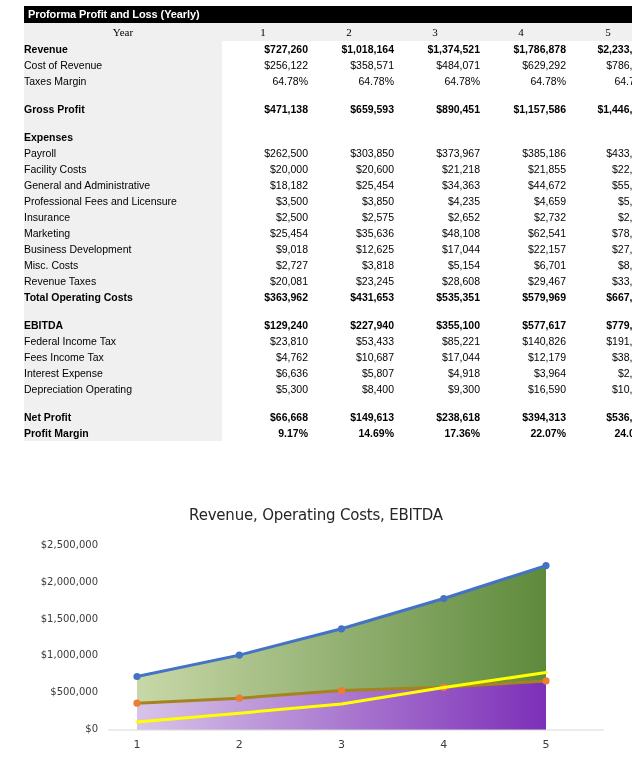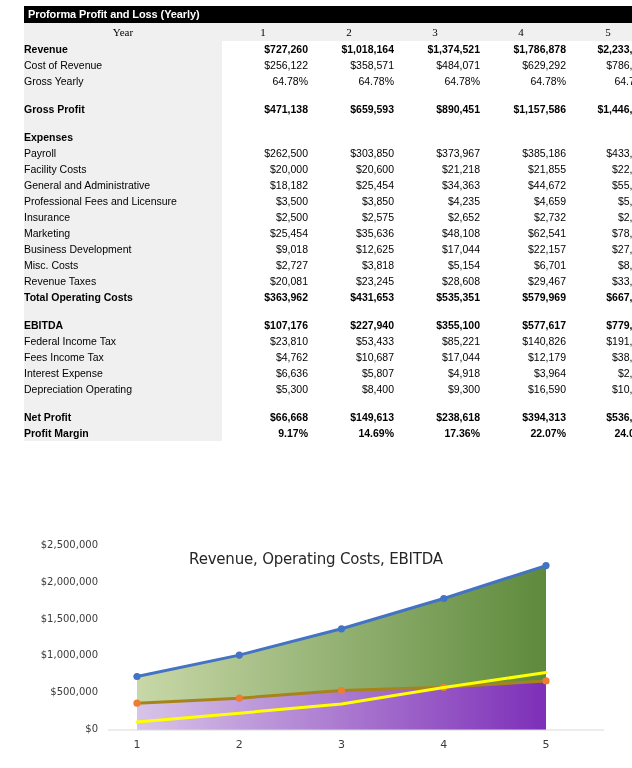--- a/index.html
+++ b/index.html
@@ -94,21 +94,20 @@
   #chart-title {
     position: absolute;
     left: 0;
     top: 8px;
     width: 632px;
     text-align: center;
     font-size: 15px;
     color: #262626;
     font-family: "DejaVu Sans", sans-serif;
     letter-spacing: -0.2px;
-    margin-top: 44px;
   }
   .ylab {
     position: absolute;
     right: 534px;
     width: 120px;
     text-align: right;
     font-size: 10px;
     color: #3b3b3b;
     font-family: "DejaVu Sans", sans-serif;
   }
@@ -148,21 +147,21 @@
         </tr>
         <tr class="">
           <td class="lbl">Cost of Revenue</td>
           <td class="val">$256,122</td>
           <td class="val">$358,571</td>
           <td class="val">$484,071</td>
           <td class="val">$629,292</td>
           <td class="val last">$786,615</td>
         </tr>
         <tr class="">
-          <td class="lbl">Gross Yearly</td>
+          <td class="lbl">Taxes Margin</td>
           <td class="val">64.78%</td>
           <td class="val">64.78%</td>
           <td class="val">64.78%</td>
           <td class="val">64.78%</td>
           <td class="val last">64.78%</td>
         </tr>
         <tr class="spacer ">
           <td class="lbl"></td>
           <td class="val"></td>
           <td class="val"></td>
@@ -277,21 +276,21 @@
         <tr class="spacer ">
           <td class="lbl"></td>
           <td class="val"></td>
           <td class="val"></td>
           <td class="val"></td>
           <td class="val"></td>
           <td class="val last"></td>
         </tr>
         <tr class="bold">
           <td class="lbl">EBITDA</td>
-          <td class="val">$107,176</td>
+          <td class="val">$129,240</td>
           <td class="val">$227,940</td>
           <td class="val">$355,100</td>
           <td class="val">$577,617</td>
           <td class="val last">$779,976</td>
         </tr>
         <tr class="">
           <td class="lbl">Federal Income Tax</td>
           <td class="val">$23,810</td>
           <td class="val">$53,433</td>
           <td class="val">$85,221</td>

